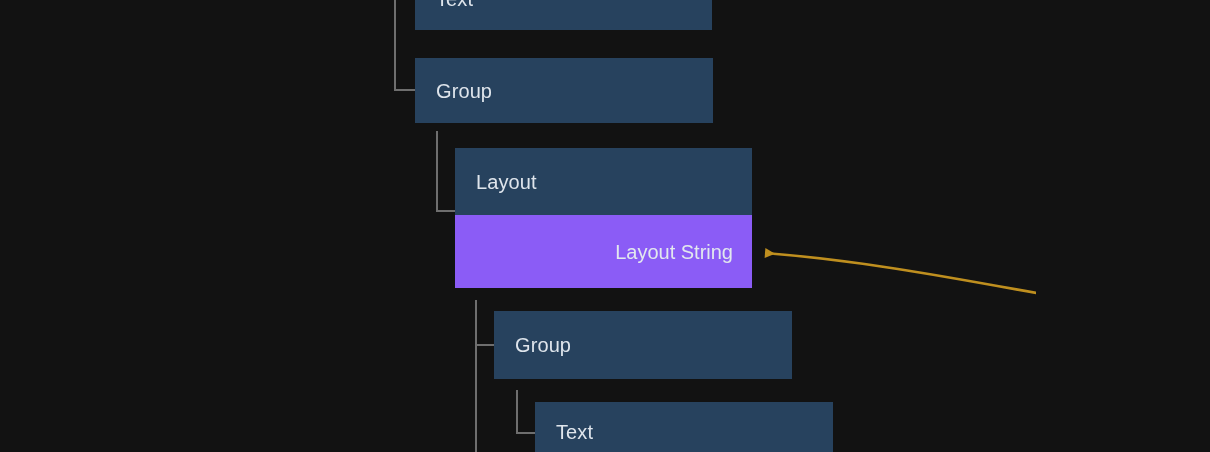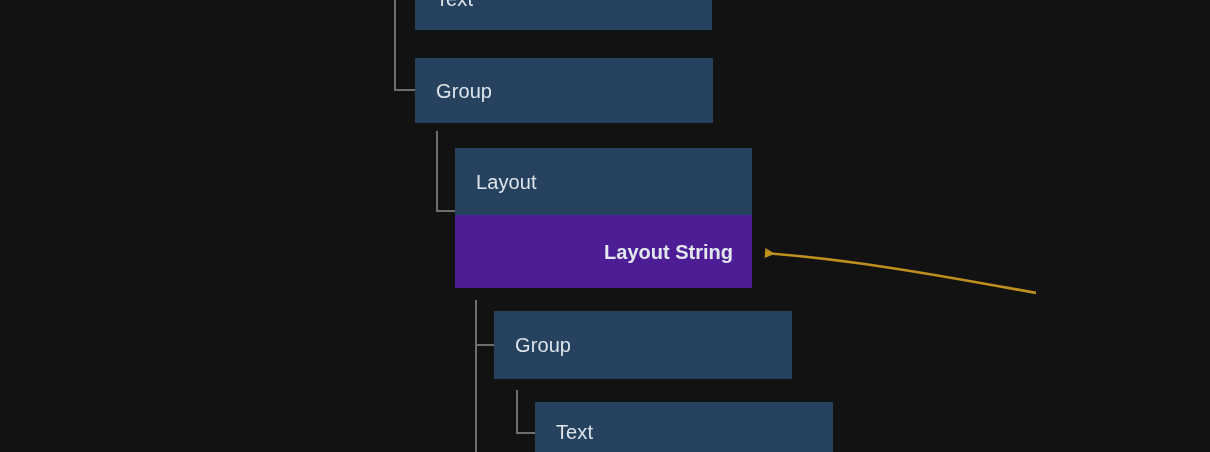--- a/index.html
+++ b/index.html
@@ -32,25 +32,24 @@
     white-space: nowrap;
   }
   .node.label-left .node-label {
     padding-left: 21px;
   }
 
   
   .prop {
     position: absolute;
     box-sizing: border-box;
-    background: #4c1d95;
+    background: #8b5cf6;
     display: flex;
     align-items: center;
     justify-content: flex-end;
-    font-weight: bold;
   }
   .prop .prop-label {
     color: #e2e8ee;
     font-size: 20px;
     line-height: 1;
     white-space: nowrap;
     padding-right: 19px;
   }
 
   

